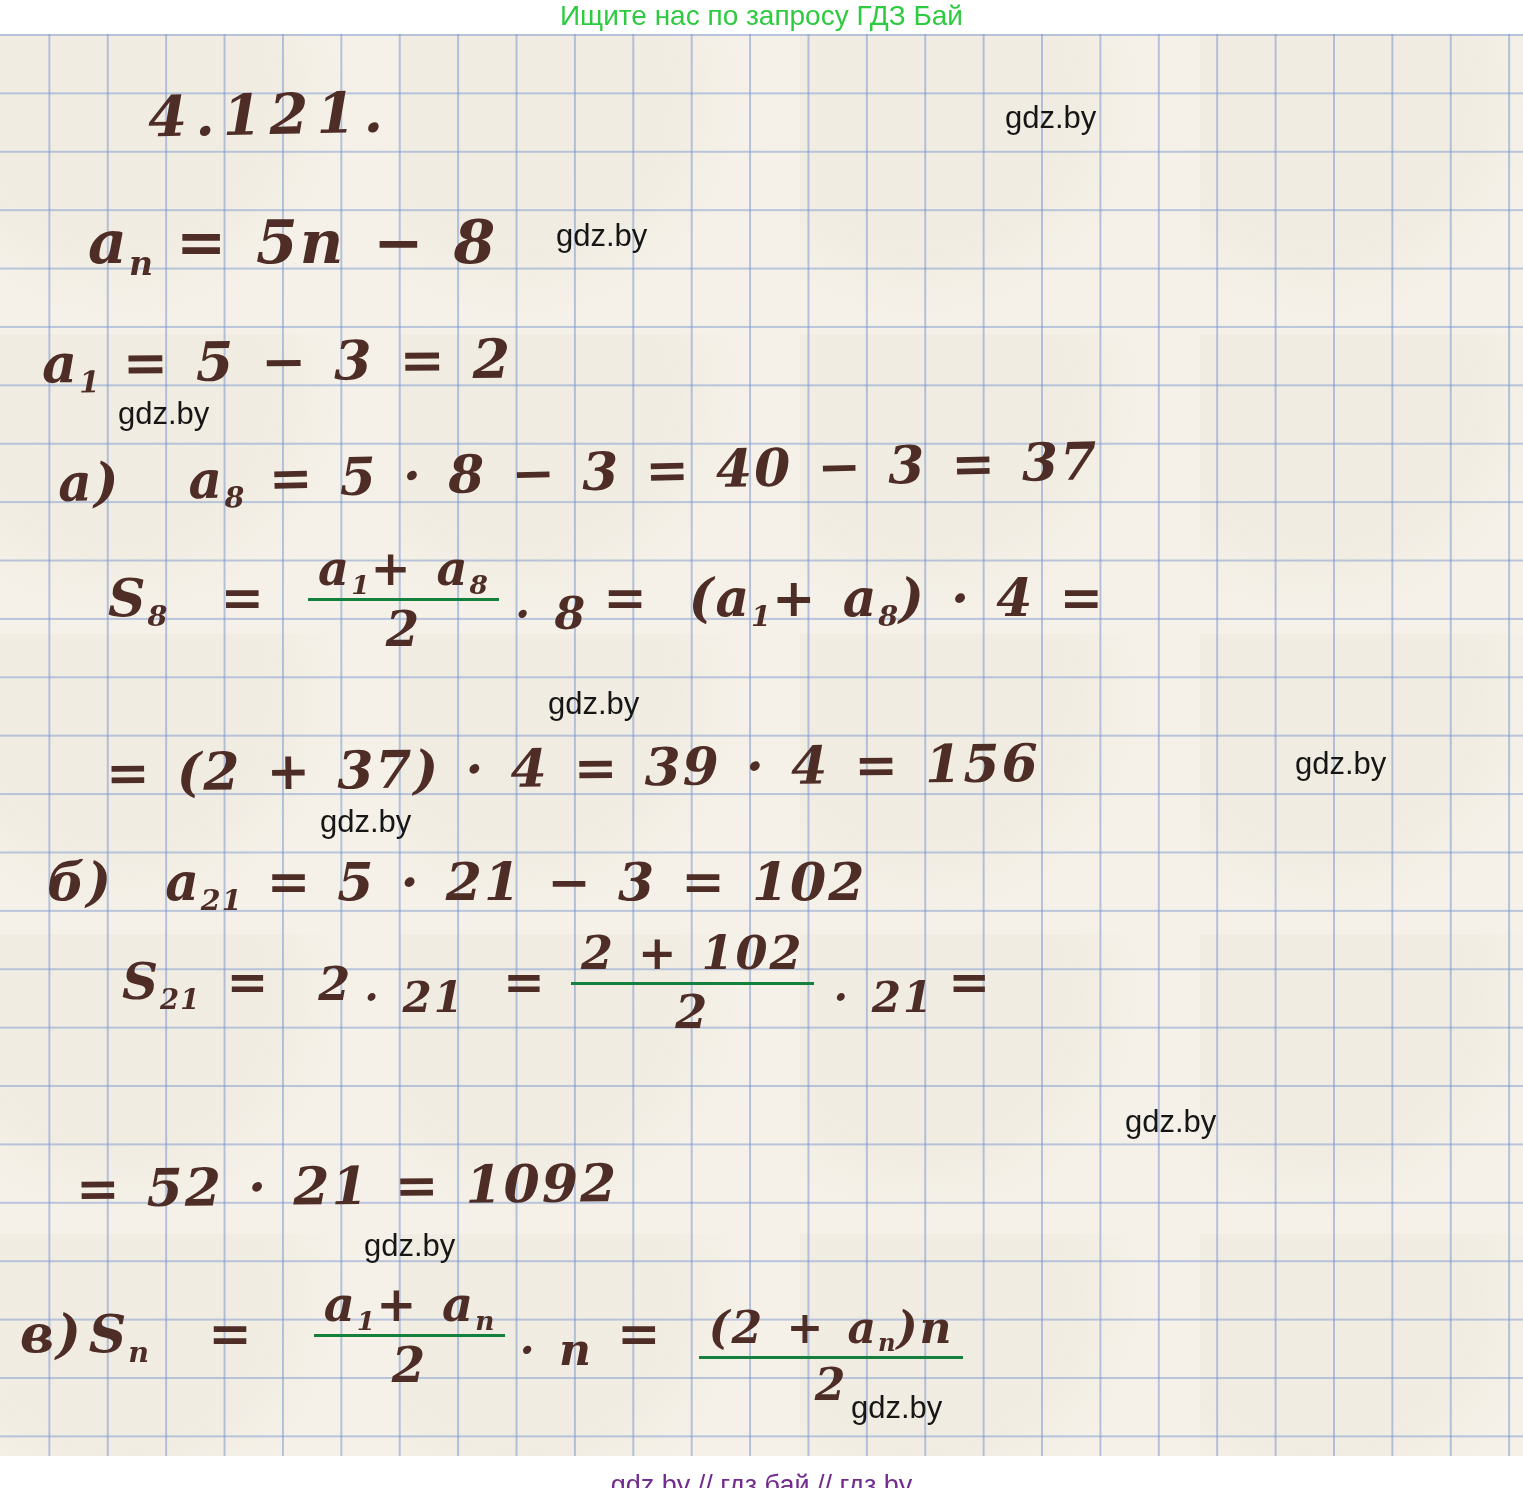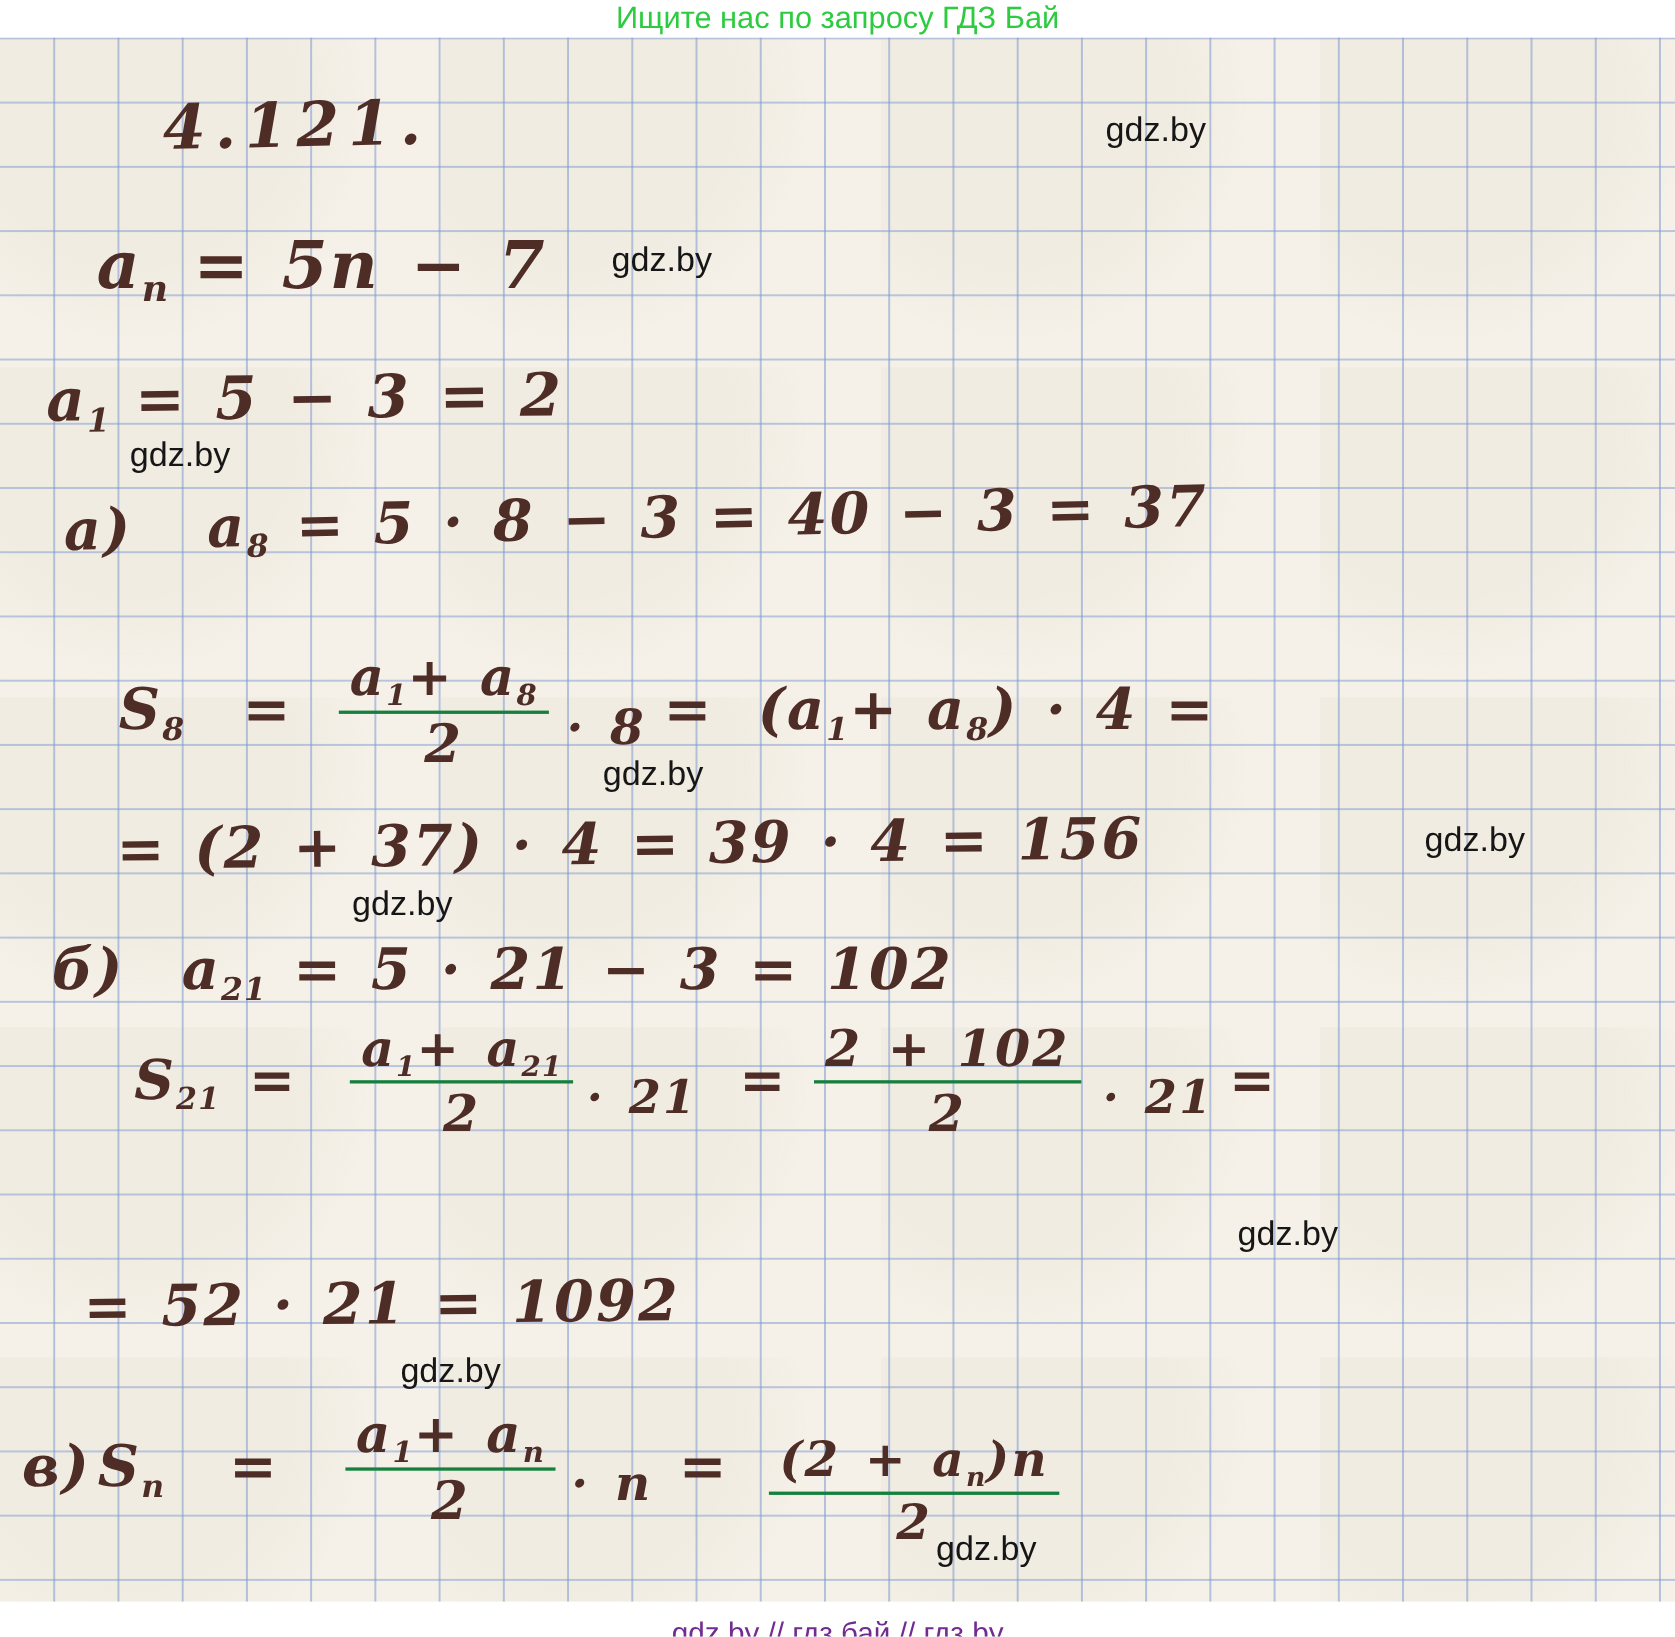--- a/index.html
+++ b/index.html
@@ -68,32 +68,32 @@
   <span class="wm" style="left:320px;top:804px">gdz.by</span>
   <span class="wm" style="left:1125px;top:1104px">gdz.by</span>
   <span class="wm" style="left:364px;top:1228px">gdz.by</span>
   <span class="wm" style="left:851px;top:1390px">gdz.by</span>
 
   <div class="hw tilt-1" style="left:148px;top:86px;font-size:56px;letter-spacing:8px;">
     <span>4.121.</span>
   </div>
 
   <div class="hw" style="left:88px;top:212px;font-size:60px;">
-    <span>a</span><sub>n</sub><span style="margin-left:22px">= 5n − 7</span>
+    <span>a</span><sub>n</sub><span style="margin-left:22px">= 5n − 8</span>
   </div>
 
   <div class="hw tilt-2" style="left:42px;top:334px;font-size:54px;">
     <span>a</span><sub>1</sub><span style="margin-left:22px">= 5 − 3 = 2</span>
   </div>
 
   <div class="hw tilt-1" style="left:58px;top:446px;font-size:52px;">
     <span style="margin-right:68px">а)</span><span>a</span><sub>8</sub><span style="margin-left:24px">= 5 · 8 − 3 = 40 − 3 = 37</span>
   </div>
 
-  <div class="hw mrow" style="left:108px;top:588px;font-size:52px;height:116px;justify-content:flex-end;">
+  <div class="hw mrow" style="left:108px;top:540px;font-size:52px;height:116px;justify-content:flex-end;">
     <span><span>S</span><sub>8</sub></span>
     <span style="margin-left:52px">=</span>
     <span class="frac" style="margin-left:42px;font-size:48px;">
       <span class="num"><span>a</span><sub>1</sub><span>+ a</span><sub>8</sub></span>
       <span class="den">2</span>
     </span>
     <span class="mul" style="margin-left:16px;font-size:44px;">· 8</span>
     <span style="margin-left:16px">=</span>
     <span style="margin-left:40px"><span>(a</span><sub>1</sub><span>+ a</span><sub>8</sub><span>) · 4 =</span></span>
   </div>
@@ -103,21 +103,20 @@
   </div>
 
   <div class="hw" style="left:47px;top:856px;font-size:52px;">
     <span style="margin-right:52px">б)</span><span>a</span><sub>21</sub><span style="margin-left:24px">= 5 · 21 − 3 = 102</span>
   </div>
 
   <div class="hw mrow" style="left:122px;top:922px;font-size:50px;height:120px;">
     <span><span>S</span><sub>21</sub></span>
     <span style="margin-left:26px">=</span>
     <span class="frac" style="margin-left:48px;font-size:46px;">
-      <span class="num"><span>a</span><sub>1</sub><span>+ a</span><sub>21</sub></span>
       <span class="den">2</span>
     </span>
     <span class="mul" style="margin-left:12px;font-size:42px;">· 21</span>
     <span style="margin-left:38px">=</span>
     <span class="frac" style="margin-left:24px;font-size:46px;">
       <span class="num">2 + 102</span>
       <span class="den">2</span>
     </span>
     <span class="mul" style="margin-left:20px;font-size:42px;">· 21</span>
     <span style="margin-left:14px">=</span>

